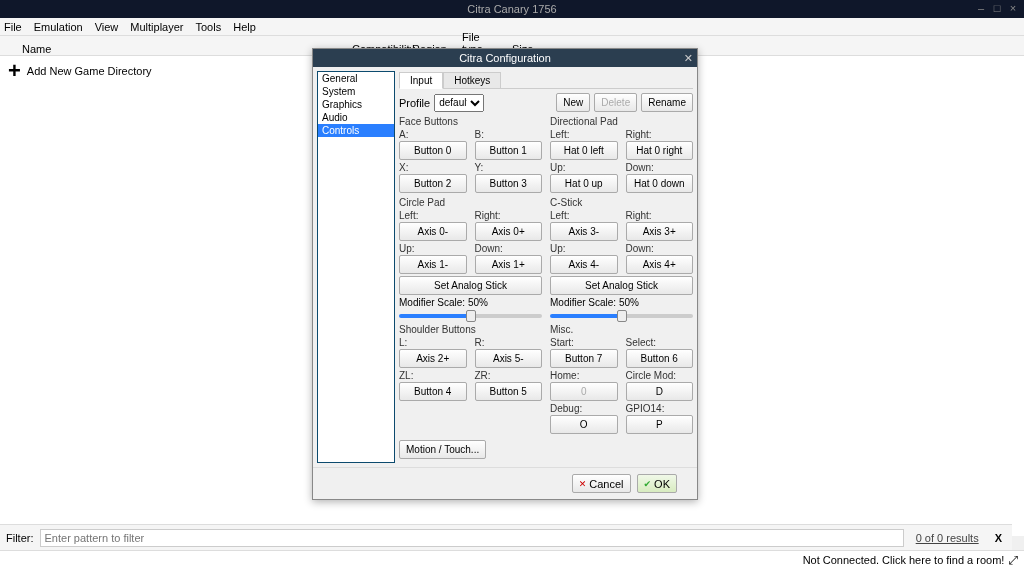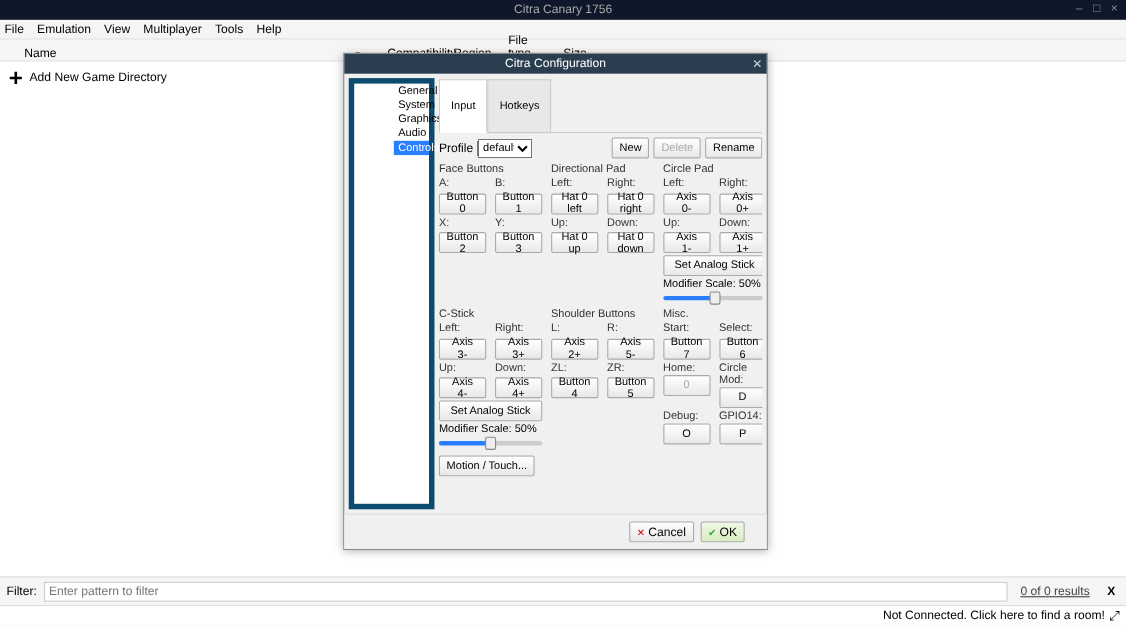--- a/index.html
+++ b/index.html
@@ -18,53 +18,53 @@
     .col.compat { width: 60px; }
     .col.region { width: 50px; }
     .col.filetype { width: 50px; }
     .col.size { width: 50px; }
     .sort-ind { font-size: 8px; color: #666; margin-left: 270px; }
     
     .main-area { background: #fff; height: 480px; position: relative; }
     .add-dir-row { display: flex; align-items: center; height: 30px; padding: 4px 8px; cursor: pointer; }
     .plus-icon { font-size: 22px; font-weight: bold; margin-right: 6px; line-height: 1; }
     
-    .filter-bar { position: absolute; bottom: 18px; left: 0; right: 0; height: 26px; background: #f5f5f5; display: flex; align-items: center; padding: 0 6px; gap: 6px; border-top: 1px solid #ddd; }
+    .filter-bar { position: absolute; bottom: 18px; left: 0; right: 12px; height: 26px; background: #f5f5f5; display: flex; align-items: center; padding: 0 6px; gap: 6px; border-top: 1px solid #ddd; }
     .filter-input { flex: 1; height: 18px; border: 1px solid #ccc; padding: 0 4px; background: #fff; color: #999; }
     .results-count { color: #444; margin: 0 6px; text-decoration: underline; }
     .close-x { font-weight: bold; cursor: pointer; padding: 0 4px; }
     
     .status-bar { position: absolute; bottom: 0; left: 0; right: 0; height: 18px; background: #fff; display: flex; align-items: center; justify-content: flex-end; padding: 0 6px; border-top: 1px solid #ddd; }
     .dbl-arrow { margin-left: 4px; font-size: 12px; }
     
     
     .dialog { position: absolute; left: 312px; top: 48px; width: 386px; background: #f0f0f0; border: 1px solid #888; box-shadow: 0 2px 8px rgba(0,0,0,0.3); }
     .dialog-titlebar { background: #2b3e50; color: #fff; height: 18px; display: flex; align-items: center; justify-content: center; position: relative; font-size: 10px; }
     .dialog-close { position: absolute; right: 4px; color: #ccc; cursor: pointer; font-size: 11px; }
     .dialog-body { display: flex; height: 400px; }
     
-    .sidebar { width: 78px; background: #fff; border: 5px solid #0c4a6e; margin: 4px 2px 4px 4px; padding-left: 36px; }
+    .sidebar { width: 78px; background: #fff; border: 1px solid #0c4a6e; margin: 4px 2px 4px 4px; }
     .sidebar-item { padding: 1px 4px; cursor: pointer; font-size: 10px; }
     .sidebar-item.selected { background: #2a7fff; color: #fff; }
     
     .content-panel { flex: 1; margin: 4px 4px 4px 2px; display: flex; flex-direction: column; gap: 4px; overflow: hidden; }
     
     .tab-row { display: flex; border-bottom: 1px solid #ccc; }
-    .tab { padding: 18px 10px; border: 1px solid #ccc; background: #e8e8e8; cursor: pointer; font-size: 10px; position: relative; top: 1px; }
+    .tab { padding: 2px 10px; border: 1px solid #ccc; background: #e8e8e8; cursor: pointer; font-size: 10px; position: relative; top: 1px; }
     .tab.active { background: #fff; border-bottom-color: #fff; }
     
     .profile-row { display: flex; align-items: center; gap: 4px; }
     .profile-row select { height: 18px; width: 50px; font-size: 10px; }
     .profile-row .spacer { flex: 1; }
     
     .btn { border: 1px solid #aaa; background: linear-gradient(#fff, #e8e8e8); height: 19px; padding: 0 6px; cursor: pointer; border-radius: 2px; font-size: 10px; display: inline-flex; align-items: center; justify-content: center; }
     .btn:disabled { color: #aaa; cursor: default; }
     .btn.ok { background: linear-gradient(#f0f8e8, #d8ecc0); }
     
-    .groups { display: grid; grid-template-columns: 1fr 1fr 1fr; gap: 4px 8px; font-size: 10px; }
+    .groups { display: grid; grid-template-columns: 1fr 1fr; gap: 4px 8px; font-size: 10px; }
     .group { }
     .group-title { font-size: 10px; margin-bottom: 2px; color: #333; }
     .button-grid { display: grid; grid-template-columns: 1fr 1fr; gap: 2px 8px; }
     .bg-cell { }
     .bg-label { font-size: 10px; color: #333; margin-bottom: 1px; }
     .map-btn { width: 100%; }
     .full-row { grid-column: 1 / 3; }
     .slider-label { text-align: left; font-size: 10px; margin-top: 0; }
     .slider { width: 100%; height: 14px; }
     input[type="range"] { -webkit-appearance: none; height: 4px; background: linear-gradient(to right, #2a7fff 50%, #ccc 50%); border-radius: 2px; }

